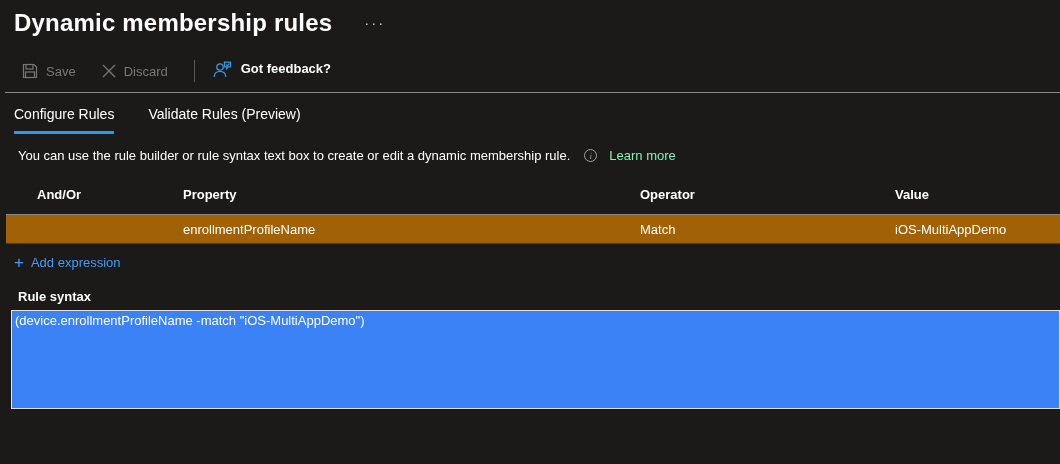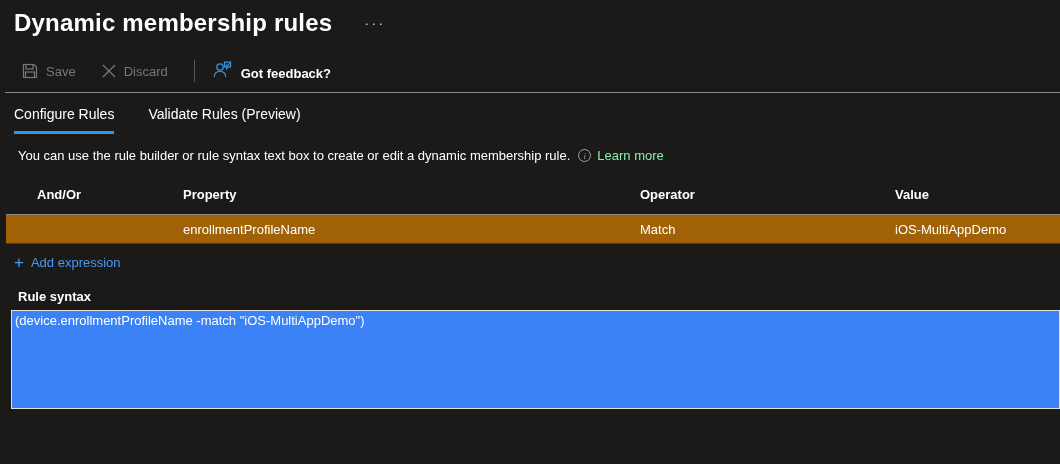--- a/index.html
+++ b/index.html
@@ -16,28 +16,28 @@
   .ellipsis-btn {
     margin-left: 28px; color: #c8c6c4; font-size: 15px; letter-spacing: 2px;
     cursor: pointer; line-height: 10px; padding: 2px 4px; user-select: none;
   }
   
   .toolbar { display: flex; align-items: center; height: 30px; margin: 18px 0 0 22px; font-size: 13px; }
   .tb-btn { display: flex; align-items: center; gap: 8px; margin-right: 26px; cursor: default; }
   .tb-btn.disabled { color: #797775; }
   .tb-btn svg { display: block; }
   .tb-sep { width: 1px; height: 22px; background: #5a5856; margin: 0 18px 0 0; }
-  .feedback-btn { display: flex; align-items: flex-end; gap: 9px; color: #ffffff; font-weight: 600; cursor: pointer; }
+  .feedback-btn { display: flex; align-items: flex-start; gap: 9px; color: #ffffff; font-weight: 600; cursor: pointer; }
   .toolbar-divider2 { height: 1px; background: #8a8886; margin: 6px 0 0 5px; }
   
   .tabs { display: flex; gap: 34px; margin: 13px 0 0 14px; font-size: 14px; }
   .tab { padding-bottom: 9px; cursor: pointer; color: #ffffff; }
   .tab.active { font-weight: normal; border-bottom: 3px solid #2899f5; }
   
-  .desc { margin: 14px 0 0 18px; font-size: 13px; display: flex; align-items: center; gap: 6px; white-space: nowrap; }
+  .desc { margin: 14px 0 0 18px; font-size: 13px; display: flex; align-items: center; gap: 12px; white-space: nowrap; }
   .info-icon {
     display: inline-flex; align-items: center; justify-content: center;
     width: 13px; height: 13px; border: 1px solid #a19f9d; border-radius: 50%;
     color: #a19f9d; font-size: 9px; font-family: "Liberation Serif", serif; font-style: italic;
     margin-left: 2px; cursor: pointer;
   }
   .link { color: #86efac; cursor: pointer; text-decoration: none; }
   
   .rule-table { margin: 12px 0 0 6px; font-size: 13px; }
   .rt-row { display: grid; grid-template-columns: 177px 457px 255px auto; align-items: center; }

